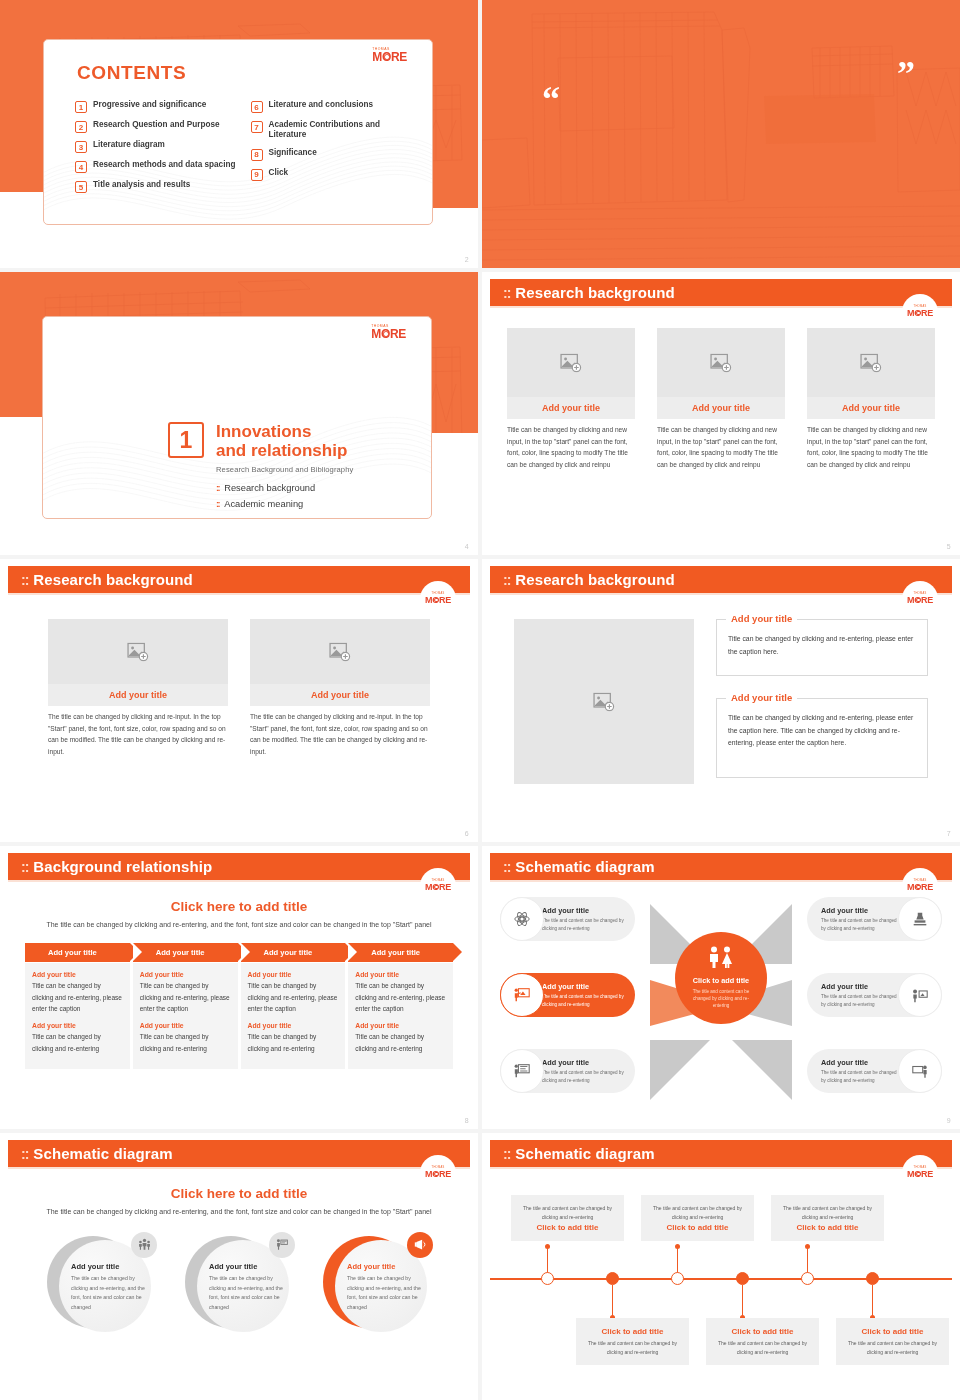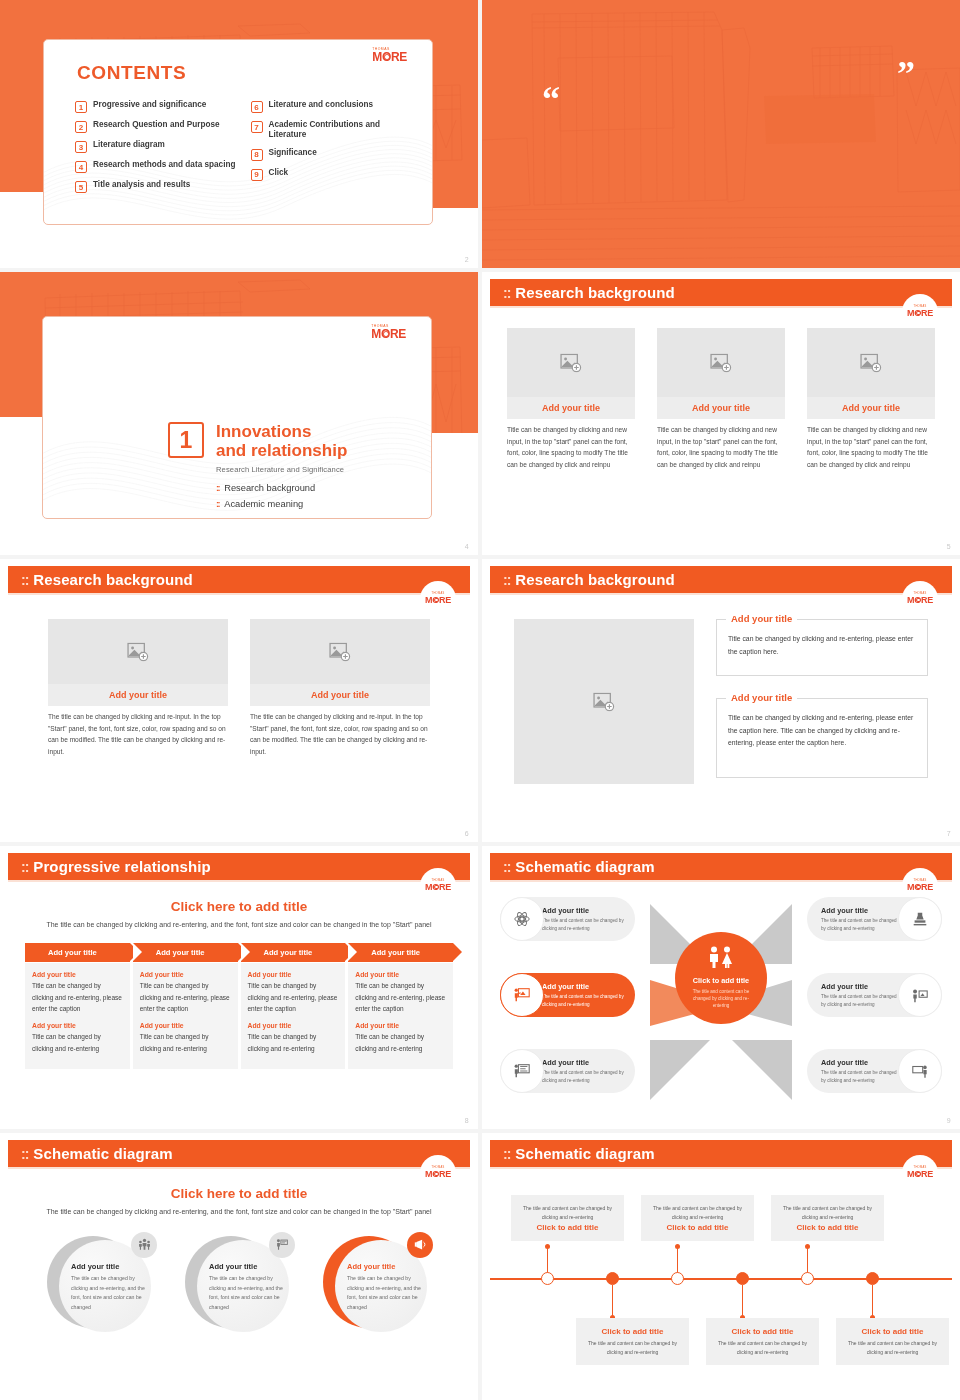--- a/index.html
+++ b/index.html
@@ -461,21 +461,21 @@
         <div class="l-main"><span>MORE</span><span class="ohole"></span></div>
       </div>
 
       <div class="sec-row">
         <div class="sec-num">1</div>
         <div>
           <div class="sec-title">
             <span>Innovations</span><br>
             <span>and relationship</span>
           </div>
-          <div class="sec-sub">Research Literature and Significance</div>
+          <div class="sec-sub">Research Background and Bibliography</div>
         </div>
       </div>
       <div class="sec-bullets">
         <div class="sec-bul">
           <span class="cc">::</span>
           <span>Research background</span>
         </div>
         <div class="sec-bul">
           <span class="cc">::</span>
           <span>Academic meaning</span>
@@ -616,21 +616,21 @@
           </div>
         </div>
       </div>
     </div>
     <div class="pagenum">7</div>
   </div>
 
   <div class="slide">
     <div class="hdr">
       <span class="colons">::</span>
-      <span class="htitle">Progressive relationship</span>
+      <span class="htitle">Background relationship</span>
     </div>
     <div class="hdr-underline"></div>
     <div class="badge">
       <div class="b-top">THOMAS</div>
       <div class="b-main"><span>MORE</span><span class="ohole"></span></div>
     </div>
     <div class="body">
       <div class="ctr-title">Click here to add title</div>
       <div class="ctr-sub">The title can be changed by clicking and re-entering, and the font, font size and color can be changed in the top "Start" panel</div>
       <div class="arrows">

